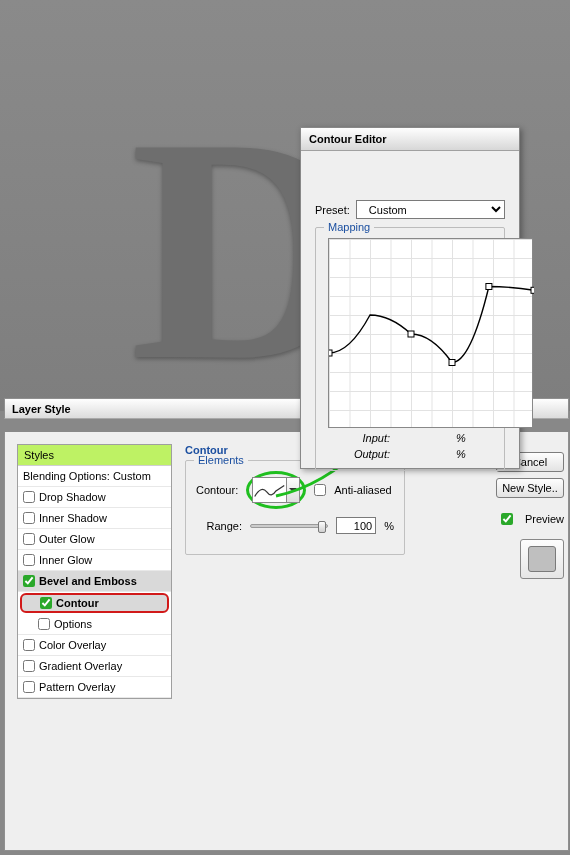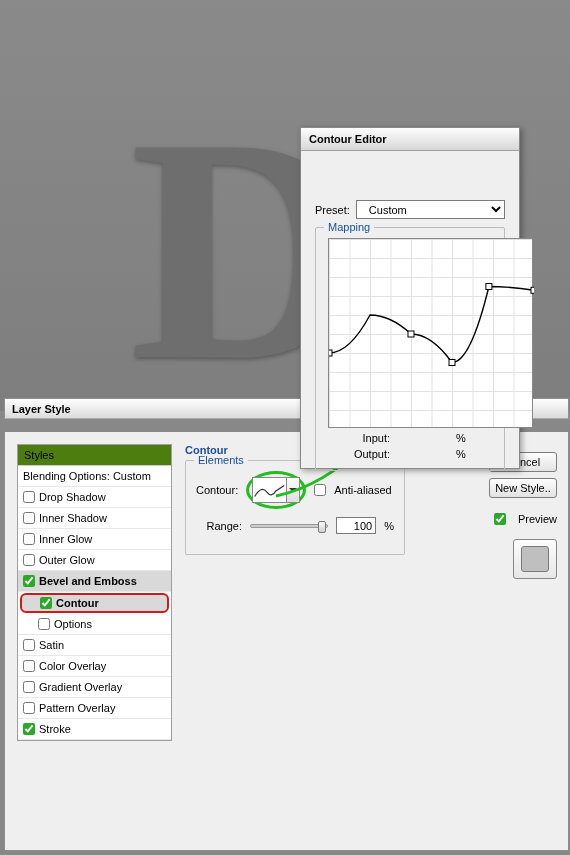--- a/index.html
+++ b/index.html
@@ -2,21 +2,21 @@
 <html><head>
 <meta charset="utf-8">
 <style>
  *{box-sizing:border-box;margin:0;padding:0;font-family:Tahoma,Arial,sans-serif;font-size:11px;}
  body{width:570px;height:855px;position:relative;overflow:hidden;background:#888;}
  .canvas-bg{position:absolute;top:0;left:0;width:570px;height:411px;background:linear-gradient(180deg,#8a8a8a 0%,#7e7e7e 100%);}
  .letter{position:absolute;top:65px;left:130px;font-family:Georgia,'Times New Roman',serif;font-size:320px;font-weight:700;color:#6e6e6e;text-shadow:0 0 3px rgba(255,255,255,.55),0 0 6px rgba(0,0,0,.35),inset 0 0 12px rgba(0,0,0,.5);filter:drop-shadow(0 2px 2px rgba(0,0,0,.3));user-select:none;pointer-events:none;}
  .titlebar{position:absolute;left:4px;top:398px;height:21px;width:565px;background:linear-gradient(#fefefe,#dcdcdc);border:1px solid #8f8f8f;border-bottom:1px solid #a9a9a9;display:flex;align-items:center;padding-left:7px;font-weight:700;}
  .ls-body{position:absolute;left:4px;top:432px;width:565px;height:419px;background:#efefef;border:1px solid #8f8f8f;border-top:none;padding:12px;}
  .styles-col{position:absolute;left:12px;top:12px;width:155px;border:1px solid #9f9f9f;background:#fff;}
- .styles-header{background:#4d7c0f;padding:4px 6px;border-bottom:1px solid #cfcfcf;}
+ .styles-header{background:#bef264;padding:4px 6px;border-bottom:1px solid #cfcfcf;}
  .styles-list .row{display:flex;align-items:center;height:21px;padding:0 5px;border-bottom:1px solid #e8e8e8;gap:4px;}
  .styles-list .row.bold{font-weight:700;}
  .styles-list .row.sel{background:#d9d9d9;}
  .styles-list .row.indent{padding-left:20px;}
  .styles-list .row.contour-row{border:2px solid #d11919;border-radius:6px;margin:1px 2px;height:20px;padding-left:18px;background:#d9d9d9;}
  input[type=checkbox]{width:12px;height:12px;}
  input[type=checkbox].green{accent-color:#2aa82a;}
 
  .elements-box{position:absolute;left:180px;top:12px;width:220px;}
  .elements-title{color:#1b4fa0;font-weight:700;margin-bottom:4px;}
@@ -25,36 +25,36 @@
  .el-row{display:flex;align-items:center;gap:8px;margin-bottom:8px;}
  .thumb{width:34px;height:26px;background:#fff;border:1px solid #888;position:relative;border-right:none;}
  .thumb svg{width:100%;height:100%;}
  .thumb-dd{width:14px;height:26px;border:1px solid #888;background:linear-gradient(#fdfdfd,#dedede);display:flex;align-items:center;justify-content:center;}
  .thumb-dd::after{content:"";border:4px solid transparent;border-top:4px solid #333;transform:translateY(2px);}
  .thumb-wrap{display:flex;border:3px solid #1fbf1f;border-radius:50%;padding:3px;}
  input.tiny{width:40px;height:17px;border:1px solid #7a7a7a;text-align:right;padding:0 3px;background:#fff;}
  .slider{flex:1;height:4px;background:#ccc;border:1px solid #9a9a9a;border-radius:2px;position:relative;}
  .slider .knob{position:absolute;top:-4px;width:8px;height:12px;background:linear-gradient(#fcfcfc,#d0d0d0);border:1px solid #777;border-radius:2px;}
 
- .right-buttons{position:absolute;right:11px;top:20px;width:68px;display:flex;flex-direction:column;gap:6px;}
+ .right-buttons{position:absolute;right:4px;top:20px;width:68px;display:flex;flex-direction:column;gap:6px;}
  .btn{height:20px;background:linear-gradient(#fefefe,#e3e3e3);border:1px solid #7d7d7d;border-radius:3px;display:flex;align-items:center;justify-content:center;cursor:pointer;width:100%;}
  .prev-row{display:flex;align-items:center;gap:12px;margin-top:9px;justify-content:flex-end;width:100%;}
  .swatch{width:44px;height:40px;background:linear-gradient(#fdfdfd,#e6e6e6);border:1px solid #888;border-radius:3px;margin-top:8px;align-self:flex-end;display:flex;align-items:center;justify-content:center;}
  .swatch-inner{width:28px;height:26px;background:#bfbfbf;border:1px solid #7a7a7a;border-radius:3px;}
 
  
  .contour-ed{position:absolute;left:300px;top:127px;width:220px;height:342px;background:#efefef;border:1px solid #888;box-shadow:2px 2px 6px rgba(0,0,0,.35);}
  .ce-title{height:23px;background:linear-gradient(#fefefe,#d7d7d7);border-bottom:1px solid #a0a0a0;display:flex;align-items:center;padding-left:8px;font-weight:700;}
  .ce-body{padding:12px 14px;}
  .ce-row{display:flex;align-items:center;gap:6px;margin-bottom:8px;margin-top:37px;}
  select.preset{flex:1;height:19px;border:1px solid #7a7a7a;background:#fff;font-size:11px;padding-left:8px;}
  .map-box{border:1px solid #bcbcbc;border-radius:2px;padding:10px 12px 6px;position:relative;}
  .map-legend{position:absolute;top:-7px;left:8px;background:#efefef;color:#1b4fa0;padding:0 4px;}
  .grid{width:205px;height:190px;border:1px solid #888;background:#fff;background-image:linear-gradient(#e2e2e2 1px,transparent 1px),linear-gradient(90deg,#e2e2e2 1px,transparent 1px);background-size:20.5px 19px;position:relative;margin:0 auto;}
- .io{}
+ .io{font-style:italic;}
  .io-row{display:flex;gap:8px;margin:4px 14px;}
  .io-row .lab{width:48px;text-align:right;}
  .io-row .val{width:50px;}
 
  
  .arrow-svg{position:absolute;left:268px;top:436px;width:110px;height:70px;pointer-events:none;}
 </style>
 </head>
 <body>
 
@@ -76,57 +76,49 @@
       <div class="row">
           <input type="checkbox" style="">
           <span>Drop Shadow</span>
         </div>
       <div class="row">
           <input type="checkbox" style="">
           <span>Inner Shadow</span>
         </div>
       <div class="row">
           <input type="checkbox" style="">
+          <span>Outer Glow</span>
+        </div>
+      <div class="row">
+          <input type="checkbox" style="">
           <span>Inner Glow</span>
-        </div>
-      <div class="row">
-          <input type="checkbox" style="">
-          <span>Outer Glow</span>
         </div>
       <div class="row bold sel">
           <input type="checkbox" class="green" checked="" style="">
           <span>Bevel and Emboss</span>
         </div>
       <div class="row bold contour-row">
           <input type="checkbox" class="green" checked="" style="">
           <span>Contour</span>
         </div>
       <div class="row indent">
           <input type="checkbox" style="">
           <span>Options</span>
         </div>
       <div class="row">
           <input type="checkbox" style="">
-          <span>Satin</span>
-        </div>
-      <div class="row">
-          <input type="checkbox" style="">
           <span>Color Overlay</span>
         </div>
       <div class="row">
           <input type="checkbox" style="">
           <span>Gradient Overlay</span>
         </div>
       <div class="row">
           <input type="checkbox" style="">
           <span>Pattern Overlay</span>
-        </div>
-      <div class="row">
-          <input type="checkbox" class="green" checked="" style="">
-          <span>Stroke</span>
         </div>
     </div>
   </div>
 
   <div class="elements-box">
     <div class="elements-title">Contour</div>
     <div class="fieldset">
       <span class="legend">Elements</span>
       <div class="el-row">
         <span>Contour:</span>

